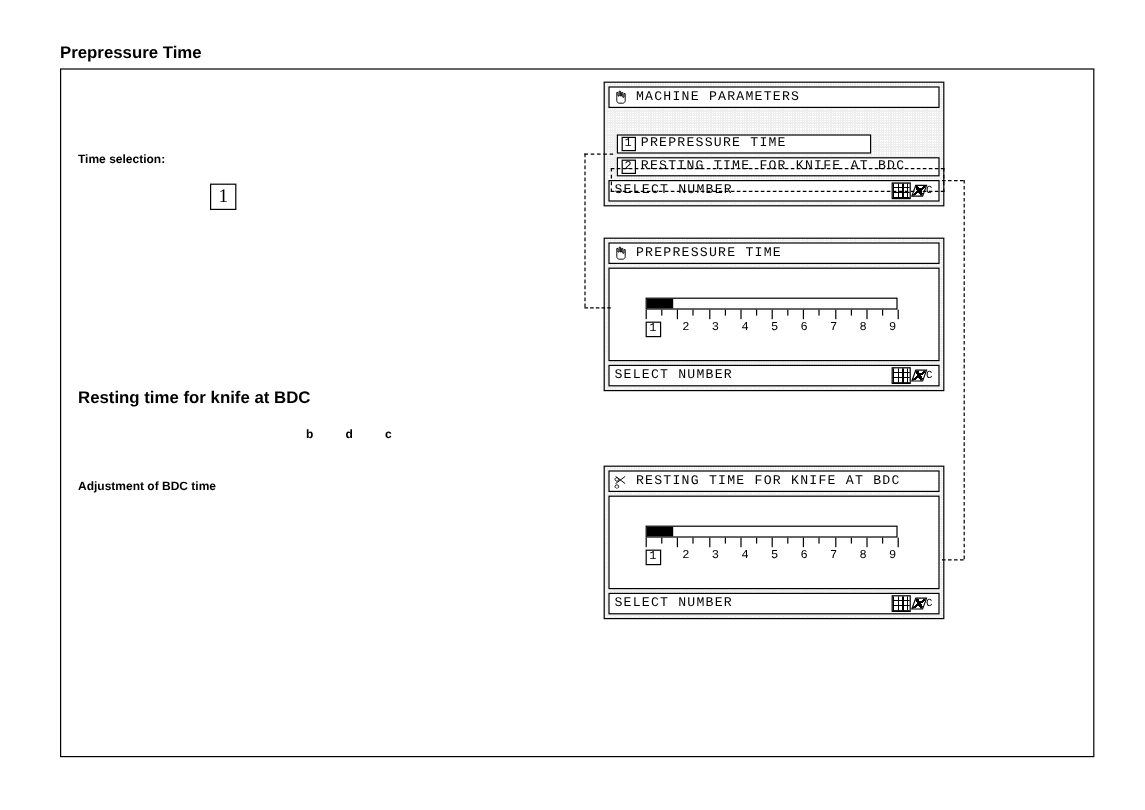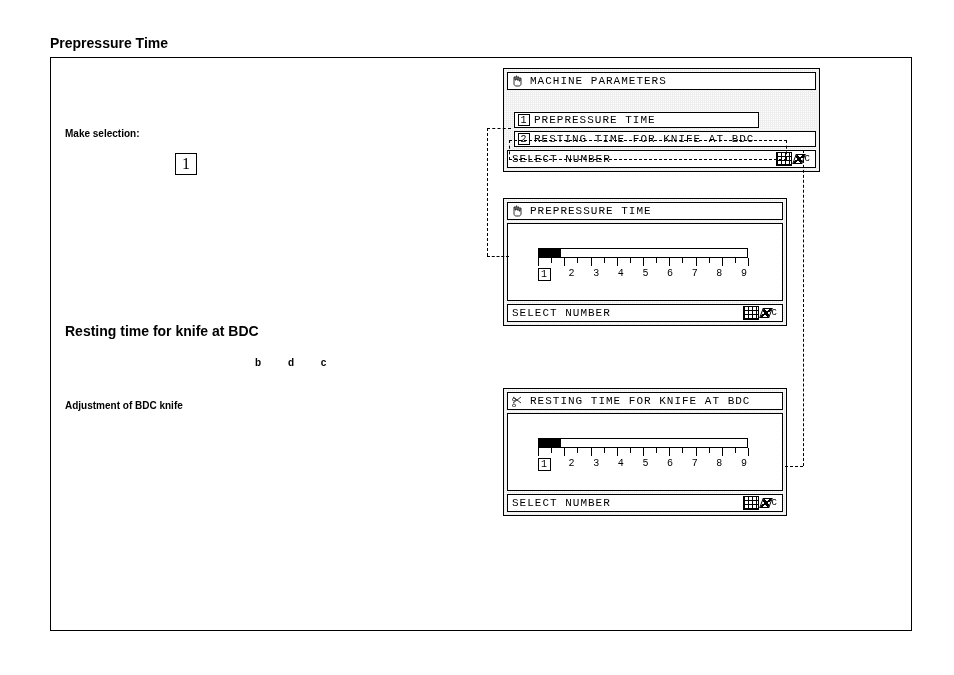--- a/index.html
+++ b/index.html
@@ -196,31 +196,31 @@
 </style>
 </head>
 <body>
 
 <div class="page">
   <div class="title-main">Prepressure Time</div>
   <div class="outer-frame">
 
     <div class="left-col">
       <div style="height:60px"></div>
-      <span class="lbl">Make selection:</span>
+      <span class="lbl">Time selection:</span>
       <span class="selbox">1</span>
 
       <div class="sec2-title">Resting time for knife at BDC</div>
       <div class="bdc">b d c</div>
-      <span class="lbl">Adjustment of BDC knife</span>
+      <span class="lbl">Adjustment of BDC time</span>
     </div>
 
     <div class="right-col">
 
-      <div class="lcd" style="width:317px">
+      <div class="lcd" style="width:284px">
         <div class="titlebar">
           <span class="hand-icon">
             <svg width="12" height="12" viewBox="0 0 12 12">
                 <path d="M3 6 V2 h1 v3 h1 V1 h1 v4 h1 V2 h1 v4 h1 V3 h1 v6 c0 1-1 2-2 2 H5 c-1 0-2-1-2-2 z" fill="none" stroke="#000" stroke-width="0.8"></path>
               </svg>
           </span>
           <span class="titlebar-text">MACHINE PARAMETERS</span>
         </div>
         <div style="height:16px"></div>
         <div class="row-item" style="margin-left:10px;margin-right:60px">

